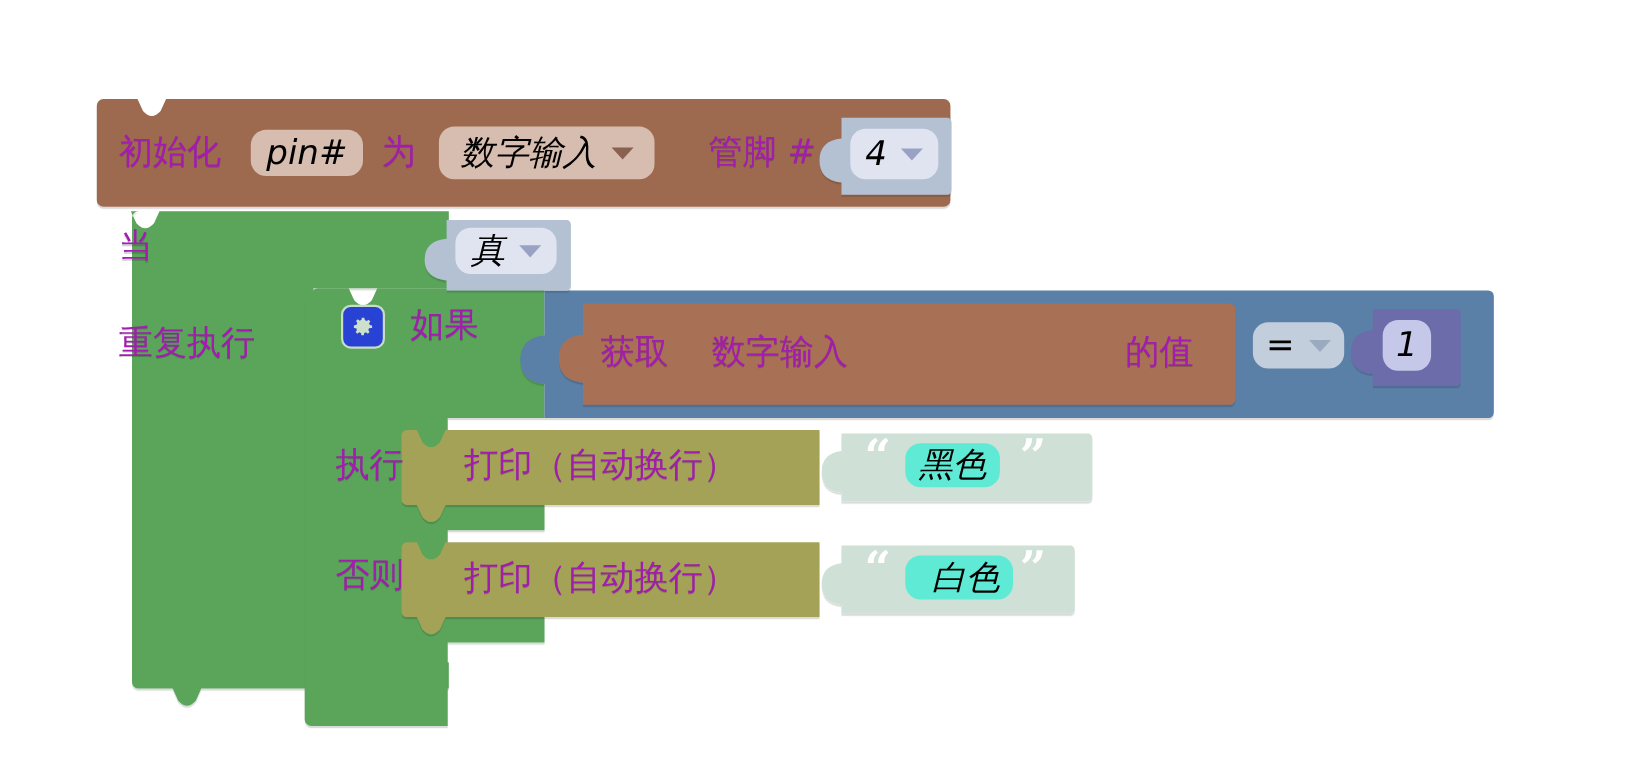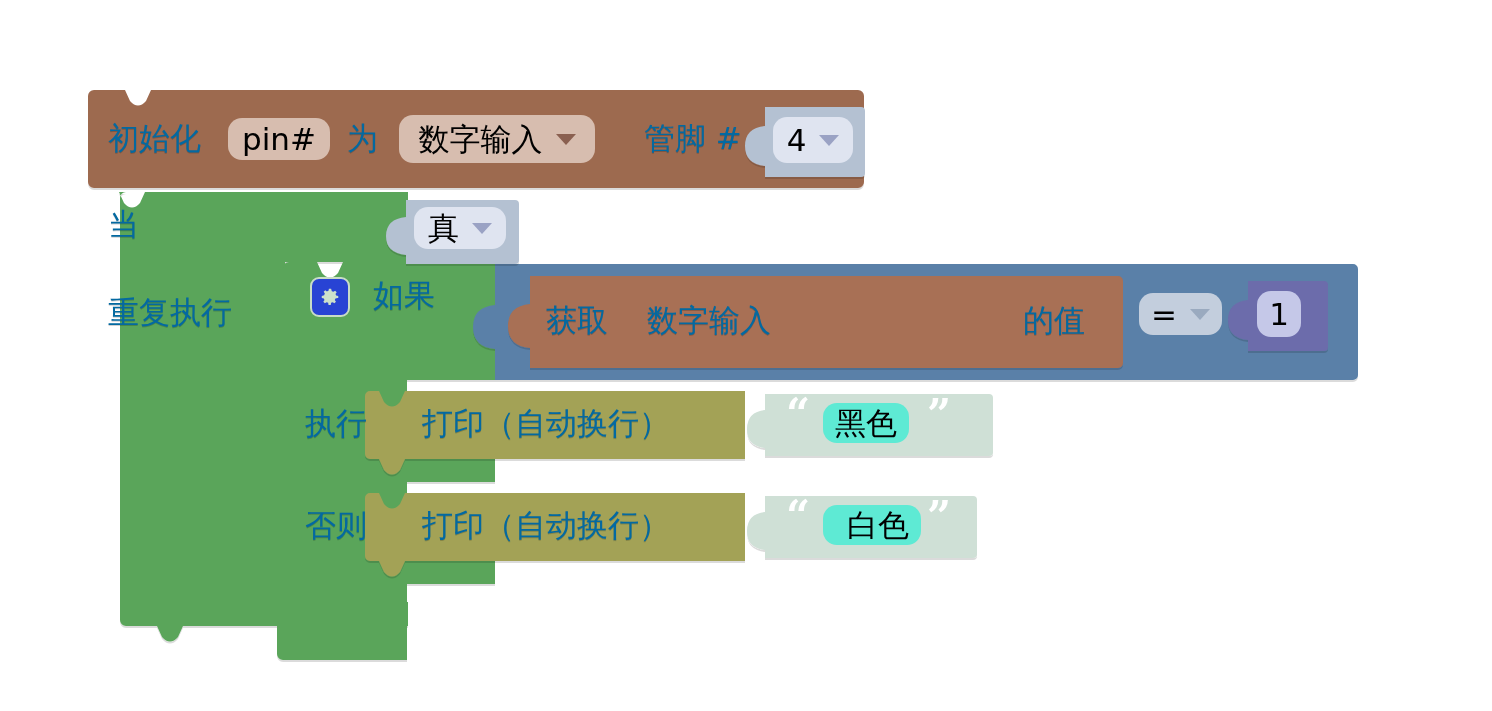--- a/index.html
+++ b/index.html
@@ -5,30 +5,30 @@
   html,body{margin:0;padding:0;}
   body{
     width:1492px;height:711px;background:#ffffff;
     font-family:"DejaVu Sans","Liberation Sans",sans-serif;
     overflow:hidden;position:relative;
   }
   #workspace{position:absolute;left:0;top:0;width:1492px;height:711px;}
 
   
   .lbl{
-    position:absolute;color:#0369a1;font-size:31px;line-height:1;
+    position:absolute;color:#a21caf;font-size:31px;line-height:1;
     white-space:nowrap;font-family:"DejaVu Sans","Liberation Sans",sans-serif;
     text-shadow:0 1px 0 rgba(0,0,0,.18);
   }
 
   
   .field{
     position:absolute;display:flex;align-items:center;justify-content:center;
     border-radius:14px;color:#000;font-size:31px;line-height:1;white-space:nowrap;
-    padding:0 12px;box-sizing:border-box;
+    padding:0 12px;box-sizing:border-box;font-style:italic;
   }
   .field .caret{
     display:inline-block;width:0;height:0;margin-left:13px;
     border-left:10px solid transparent;border-right:10px solid transparent;
   }
 
   
   .caret-brown{border-top:11px solid #8a6050;}
   .caret-green{border-top:11px solid #6fa86c;}
   .caret-blue{border-top:11px solid #9aaabf;}
@@ -271,21 +271,21 @@
   <div class="lbl" style="left:422px;top:408px;">打印（自动换行）</div>
 
   <div class="quote" style="left:786px;top:394px;">“</div>
 
   <div class="field mint-field" style="left:823px;top:403px;height:40px;min-width:78px;">
     <span class="dark">黑色</span>
   </div>
 
   <div class="quote" style="left:927px;top:394px;">”</div>
 
-  <div class="lbl" style="left:305px;top:510px;">否则</div>
+  <div class="lbl" style="left:305px;top:510px;font-family:Liberation Mono, monospace;">否则</div>
 
   <div class="lbl" style="left:422px;top:510px;">打印（自动换行）</div>
 
   <div class="quote" style="left:786px;top:496px;">“</div>
 
   <div class="field mint-field" style="left:823px;top:505px;height:40px;min-width:78px;padding-left:24px;">
     <span class="dark">白色</span>
   </div>
 
   <div class="quote" style="left:927px;top:496px;">”</div>

